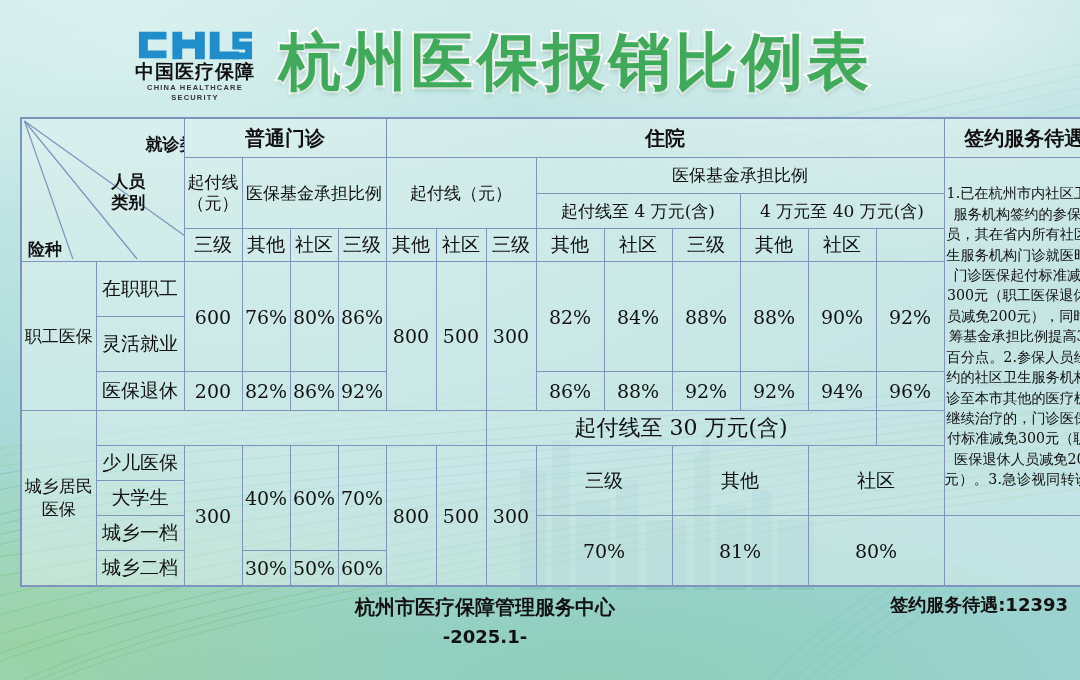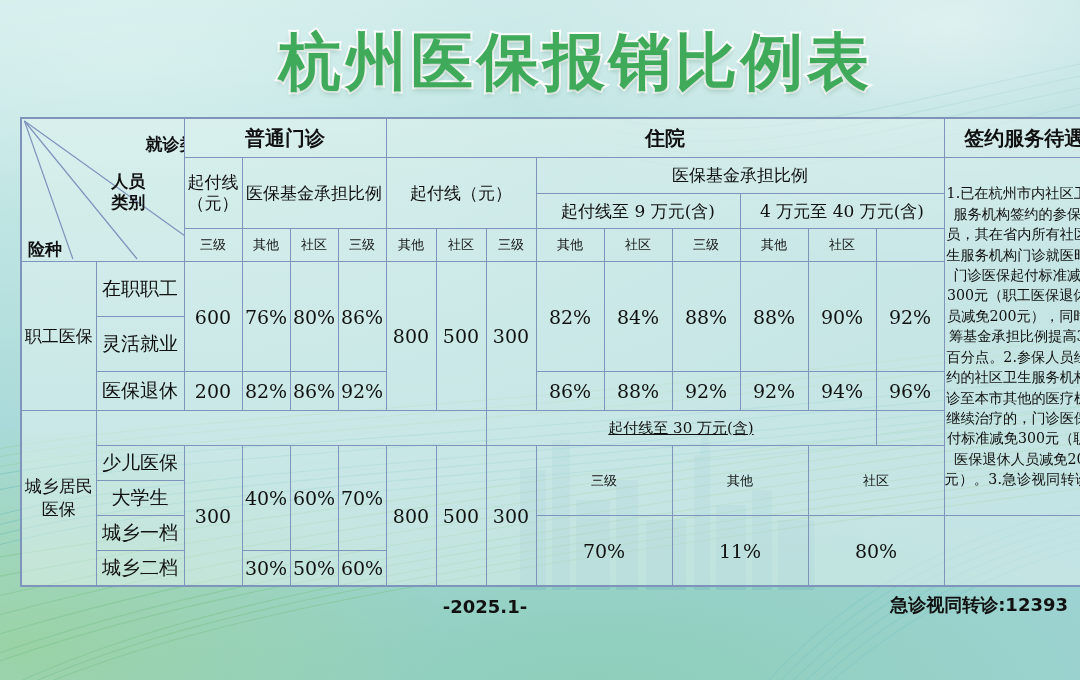--- a/index.html
+++ b/index.html
@@ -60,25 +60,25 @@
     border:1px solid #7f94bb;
     text-align:center;vertical-align:middle;
     color:#111;
     font-family:"DejaVu Serif","Liberation Serif",serif;
     padding:0;
   }
   .outer{border:2px solid #7f94bb;}
   .hdr-top{font-family:"DejaVu Sans","Liberation Sans",sans-serif;font-weight:bold;font-size:20px;height:38px;}
   .hdr-mid{font-size:17px;height:34px;}
   .hdr-sub{font-size:17px;height:52px;line-height:21px;}
-  .hdr-lv{font-size:13px;height:32px;}
+  .hdr-lv{font-size:19px;height:32px;}
   .num{font-family:"Liberation Sans","DejaVu Sans",sans-serif;font-size:19px;}
   .cat{font-size:19px;height:34px;}
   .ins{font-size:17px;}
-  .sp{font-size:15px;height:34px;text-decoration:underline;}
+  .sp{font-size:22px;height:34px;}
 
   
   .corner{position:relative;height:0;padding:0;overflow:hidden;}
   .cornerbox{position:relative;width:100%;height:100%;}
   .cornerbox svg{position:absolute;left:0;top:0;width:100%;height:100%;}
   .c-l1{position:absolute;right:6px;top:14px;font-size:17px;font-weight:bold;
         font-family:"DejaVu Sans","Liberation Sans",sans-serif;color:#111;}
   .c-l2{position:absolute;left:50%;top:52px;font-size:17px;font-weight:bold;line-height:21px;
         font-family:"DejaVu Sans","Liberation Sans",sans-serif;color:#111;transform:translateX(-28%);}
   .c-l3{position:absolute;left:6px;bottom:0;font-size:17px;font-weight:bold;
@@ -168,20 +168,32 @@
       <rect x="694" y="455" width="16" height="135"></rect>
       <rect x="716" y="505" width="30" height="85"></rect>
       <rect x="752" y="490" width="20" height="100"></rect>
       <rect x="778" y="520" width="36" height="70"></rect>
       <polygon points="700,455 702,430 708,430 710,455"></polygon>
     </g>
   </svg>
 </div>
 
 <div class="header">
+  <div class="logo">
+    <svg class="chs" viewBox="0 0 240 66">
+      <g fill="#1f8ecb">
+        <path d="M6,6 h56 v16 h-38 v22 h38 v16 h-56 z"></path>
+        <path d="M74,6 h20 v16 h26 v-16 h20 v56 h-20 v-22 h-26 v22 h-20 z"></path>
+        <path d="M150,6 h20 v40 h40 v16 h-60 z"></path>
+        <path d="M196,6 h40 v14 h-26 v6 h26 v36 h-40 v-14 h26 v-6 h-26 z"></path>
+      </g>
+    </svg>
+    <div class="cn">中国医疗保障</div>
+    <div class="en">CHINA HEALTHCARE SECURITY</div>
+  </div>
   <div class="title">杭州医保报销比例表</div>
 </div>
 
 <div class="wrap">
 <table class="main outer">
   <colgroup>
     <col style="width:75px">
         <col style="width:88px">
     <col style="width:58px">
         <col style="width:48px">
@@ -226,21 +238,21 @@
       <span>起付线</span><br>
       <span>（元）</span>
     </td>
     <td colspan="3" rowspan="2" class="hdr-mid">医保基金承担比例</td>
     <td colspan="3" rowspan="2" class="hdr-mid">起付线（元）</td>
     <td colspan="6" class="hdr-mid">医保基金承担比例</td>
     <td rowspan="9" class="sign-body">1.已在杭州市内社区卫生服务机构签约的参保人员，其在省内所有社区卫生服务机构门诊就医时，门诊医保起付标准减免300元（职工医保退休人员减免200元），同时统筹基金承担比例提高3个百分点。2.参保人员经签约的社区卫生服务机构转诊至本市其他的医疗机构继续治疗的，门诊医保起付标准减免300元（职工医保退休人员减免200元）。3.急诊视同转诊。</td>
   </tr>
 
   <tr>
-    <td colspan="3" class="hdr-mid">起付线至 9 万元(含)</td>
+    <td colspan="3" class="hdr-mid">起付线至 4 万元(含)</td>
     <td colspan="3" class="hdr-mid">4 万元至 40 万元(含)</td>
   </tr>
 
   <tr>
     <td class="hdr-lv">三级</td>
     <td class="hdr-lv">其他</td>
     <td class="hdr-lv">社区</td>
     <td class="hdr-lv">三级</td>
     <td class="hdr-lv">其他</td>
     <td class="hdr-lv">社区</td>
@@ -311,32 +323,33 @@
     <td colspan="2" rowspan="2" class="hdr-lv">社区</td>
   </tr>
 
   <tr>
     <td class="cat" style="height:34px">大学生</td>
   </tr>
 
   <tr>
     <td class="cat" style="height:34px">城乡一档</td>
     <td colspan="2" rowspan="2" class="num">70%</td>
-    <td colspan="2" rowspan="2" class="num">11%</td>
+    <td colspan="2" rowspan="2" class="num">81%</td>
     <td colspan="2" rowspan="2" class="num">80%</td>
   </tr>
 
   <tr>
     <td class="cat" style="height:34px">城乡二档</td>
     <td class="num">30%</td>
     <td class="num">50%</td>
     <td class="num">60%</td>
   </tr>
 </tbody>
     </table>
 </div>
 
 <div class="footer">
   <div class="f-center">
+    <div>杭州市医疗保障管理服务中心</div>
     <div class="yr">-2025.1-</div>
   </div>
-  <div class="f-right">急诊视同转诊:12393</div>
+  <div class="f-right">签约服务待遇:12393</div>
 </div>
 
 </body></html>

